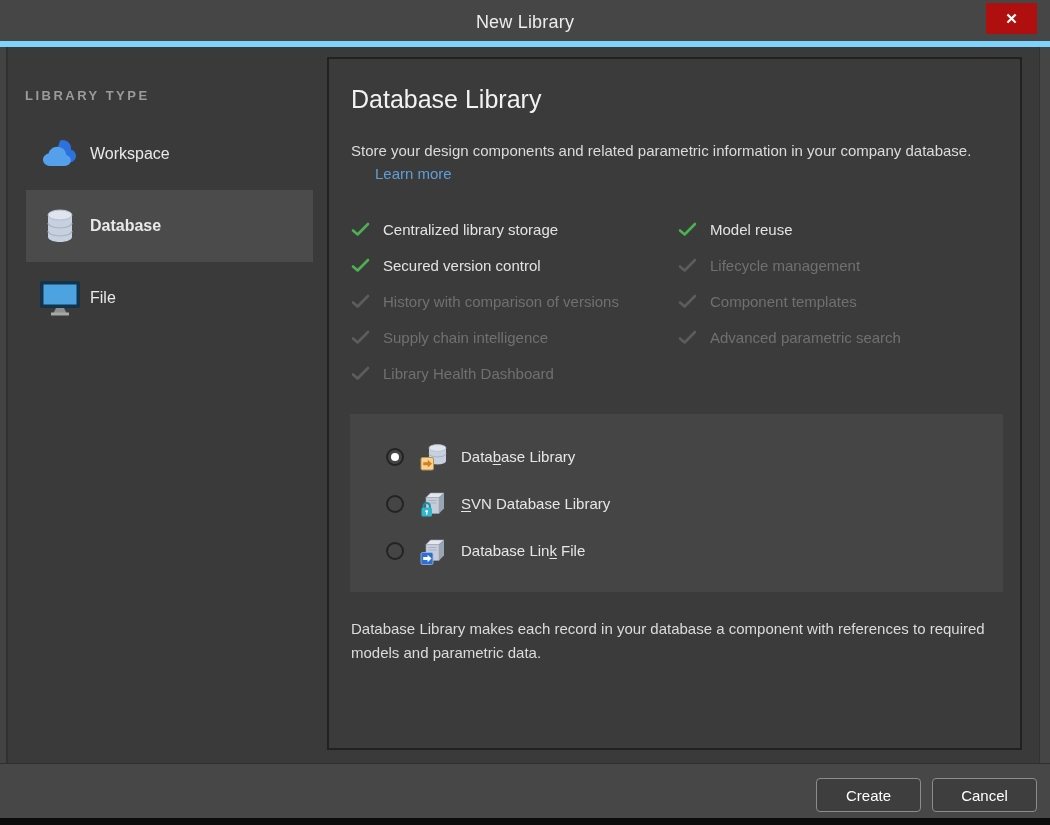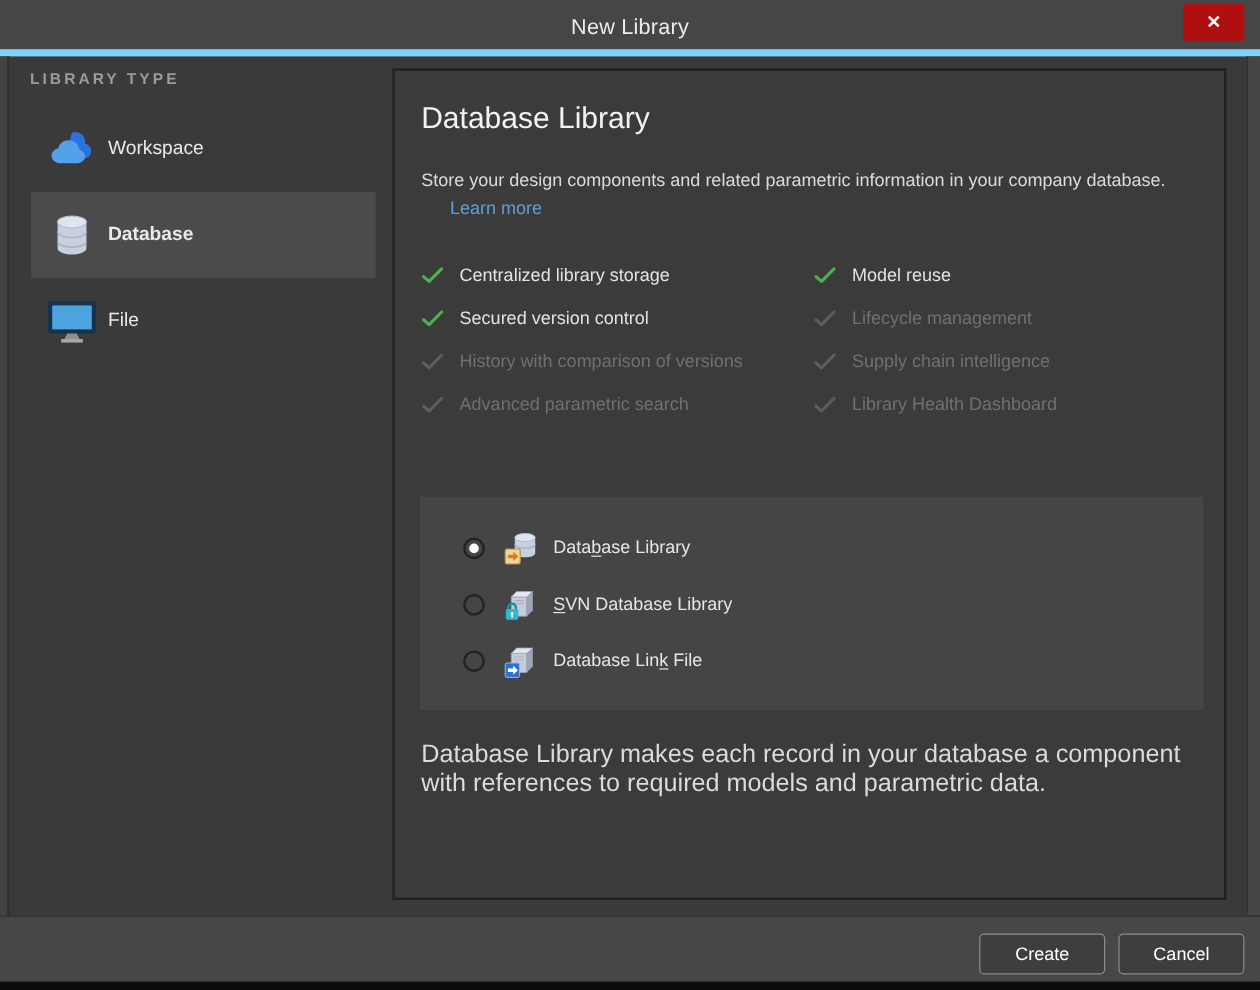--- a/index.html
+++ b/index.html
@@ -28,21 +28,21 @@
   }
 
   
   .frame-left{ position:absolute; left:0; top:47px; bottom:7px; width:8px;
     background:#434343; border-right:2px solid #313131; }
   .frame-right{ position:absolute; right:0; top:47px; bottom:7px; width:11px;
     background:#454545; border-left:1px solid #313131; }
   .bottom-strip{ position:absolute; left:0; right:0; bottom:0; height:7px; background:#0c0c0c; }
 
   
-  .sidebar{ position:absolute; left:10px; top:31px; width:317px; bottom:62px; }
+  .sidebar{ position:absolute; left:10px; top:61px; width:317px; bottom:62px; }
   .sidebar-heading{
     position:absolute; top:27px; left:15px;
     font-size:13px; font-weight:600; letter-spacing:2.5px; color:#9b9b9b;
   }
   .sidebar-items{ position:absolute; top:57px; left:16px; right:14px; }
   .side-item{
     height:72px; display:flex; align-items:center; padding-left:13px; cursor:pointer;
   }
   .side-item.selected{ background:#4b4b4b;font-weight:bold; }
   .side-item .icon{ width:42px; height:42px; display:flex; align-items:center; justify-content:center; }
@@ -89,21 +89,21 @@
   .radio.checked::after{
     content:""; position:absolute; left:3px; top:3px; width:8px; height:8px;
     border-radius:50%; background:#fff;
   }
   .option-row .opt-icon{ width:28px; height:28px; margin-left:16px; flex:none; }
   .option-row .opt-lbl{ margin-left:13px; font-size:15px; color:#e6e6e6; }
   .option-row u{ text-underline-offset:2px; }
 
   .panel-footnote{
     position:absolute; top:558px; left:22px; width:650px;
-    font-size:21px; line-height:24px; color:#dbdbdb;
+    font-size:15px; line-height:24px; color:#dbdbdb;
   }
 
   
   .footer{
     position:absolute; left:0; right:0; bottom:7px; height:55px;
     background:#474747; border-top:1px solid #2f2f2f;
   }
   .btn{
     position:absolute; top:14px; height:34px; width:105px;
     background:#3e3e3e; border:1px solid #8c8c8c; border-radius:4px;
@@ -199,20 +199,26 @@
         <svg class="chk" viewBox="0 0 19 15">
             <path d="M2 8.5l4.6 4L17 2" fill="none" stroke="currentColor" stroke-width="2.6" stroke-linecap="round" stroke-linejoin="round"></path>
           </svg>
         <span class="txt">Lifecycle management</span>
       </div>
       <div class="feature off">
         <svg class="chk" viewBox="0 0 19 15">
             <path d="M2 8.5l4.6 4L17 2" fill="none" stroke="currentColor" stroke-width="2.6" stroke-linecap="round" stroke-linejoin="round"></path>
           </svg>
         <span class="txt">History with comparison of versions</span>
+      </div>
+      <div class="feature off">
+        <svg class="chk" viewBox="0 0 19 15">
+            <path d="M2 8.5l4.6 4L17 2" fill="none" stroke="currentColor" stroke-width="2.6" stroke-linecap="round" stroke-linejoin="round"></path>
+          </svg>
+        <span class="txt">Component templates</span>
       </div>
       <div class="feature off">
         <svg class="chk" viewBox="0 0 19 15">
             <path d="M2 8.5l4.6 4L17 2" fill="none" stroke="currentColor" stroke-width="2.6" stroke-linecap="round" stroke-linejoin="round"></path>
           </svg>
         <span class="txt">Supply chain intelligence</span>
       </div>
       <div class="feature off">
         <svg class="chk" viewBox="0 0 19 15">
             <path d="M2 8.5l4.6 4L17 2" fill="none" stroke="currentColor" stroke-width="2.6" stroke-linecap="round" stroke-linejoin="round"></path>

